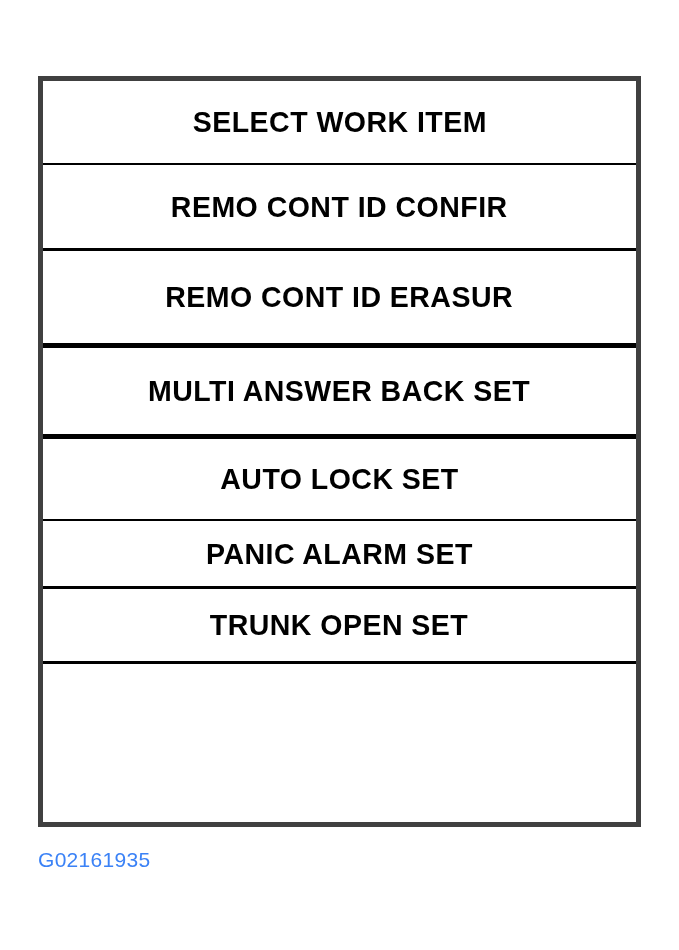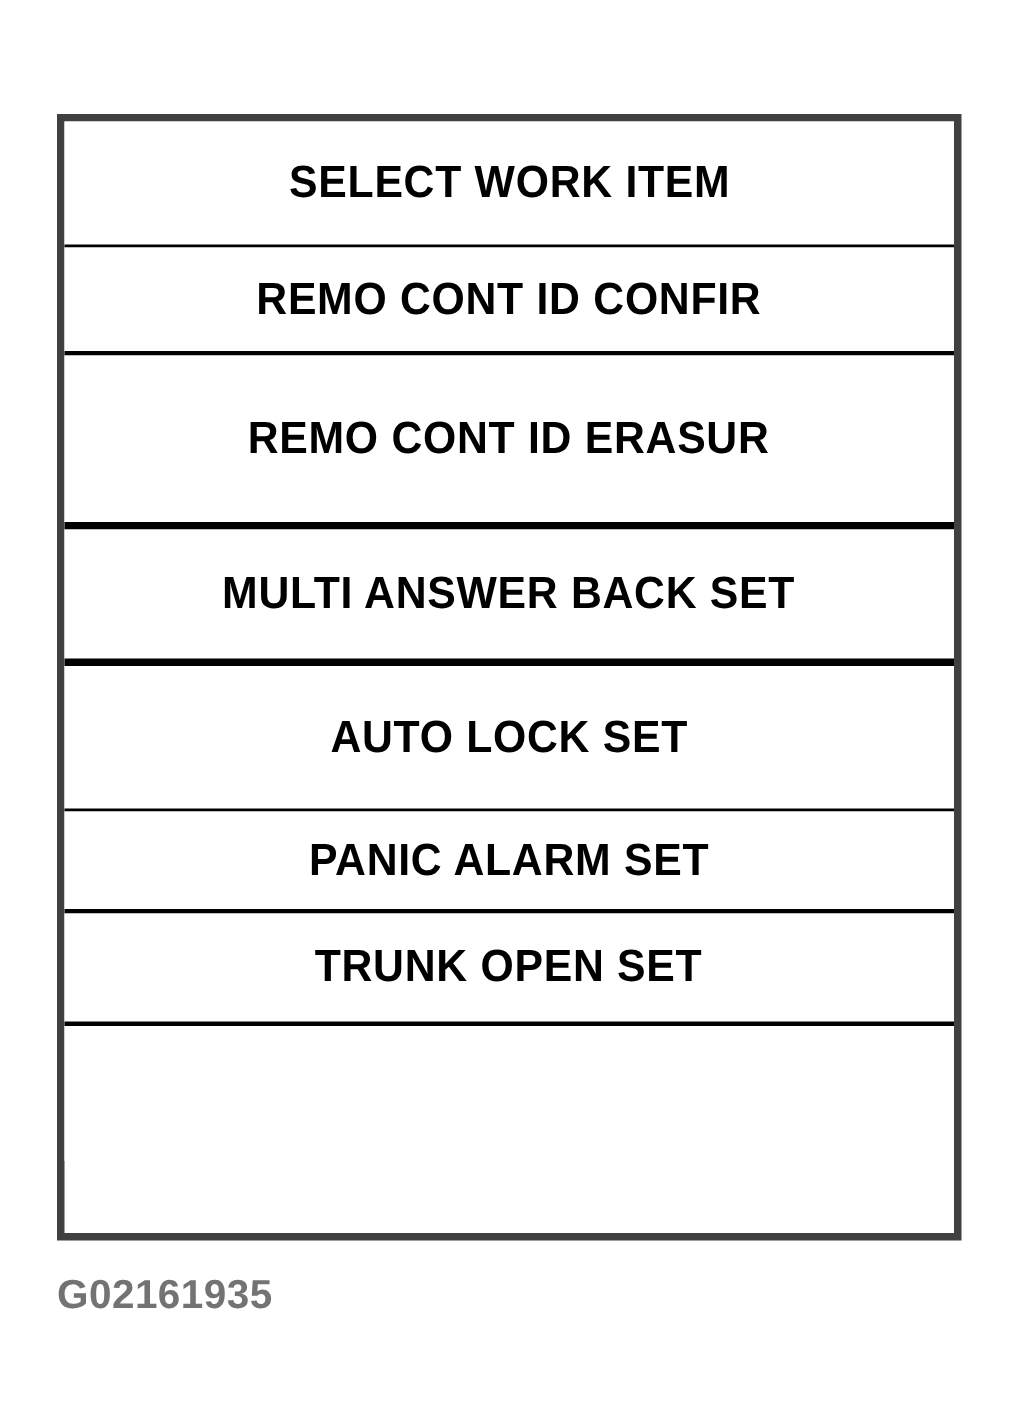--- a/index.html
+++ b/index.html
@@ -57,36 +57,36 @@
     color: #000000;
     letter-spacing: 0.5px;
     white-space: nowrap;
     line-height: 1;
     transform: scaleX(0.95);
     transform-origin: center center;
   }
 
   
   .r1 { height: 84px; border-bottom: 2px solid #000; }
-  .r2 { height: 72px; border-bottom: 3px solid #000; }
-  .r3 { height: 116px; border-bottom: 5px solid #000; justify-content: center; }
+  .r2 { height: 86px; border-bottom: 3px solid #000; }
+  .r3 { height: 97px; border-bottom: 5px solid #000; justify-content: center; }
   .r4 { height: 91px; border-bottom: 5px solid #000; text-align: right; }
-  .r5 { height: 97px; border-bottom: 2px solid #000; }
+  .r5 { height: 82px; border-bottom: 2px solid #000; }
   .r6 { height: 68px; border-bottom: 3px solid #000; }
   .r7 { height: 75px; border-bottom: 3px solid #000; }
   .r8 { height: 90px; }
 
   
   #figure-caption {
     position: absolute;
     left: 38px;
     top: 848px;
-    font-size: 27px;
-    font-weight: bold;
-    color: #737373;
+    font-size: 21px;
+    font-weight: normal;
+    color: #3b82f6;
     letter-spacing: 0.3px;
     white-space: nowrap;
   }
 </style>
 </head>
 <body>
 
 <div id="figure">
 
   <div id="menu-screen">

